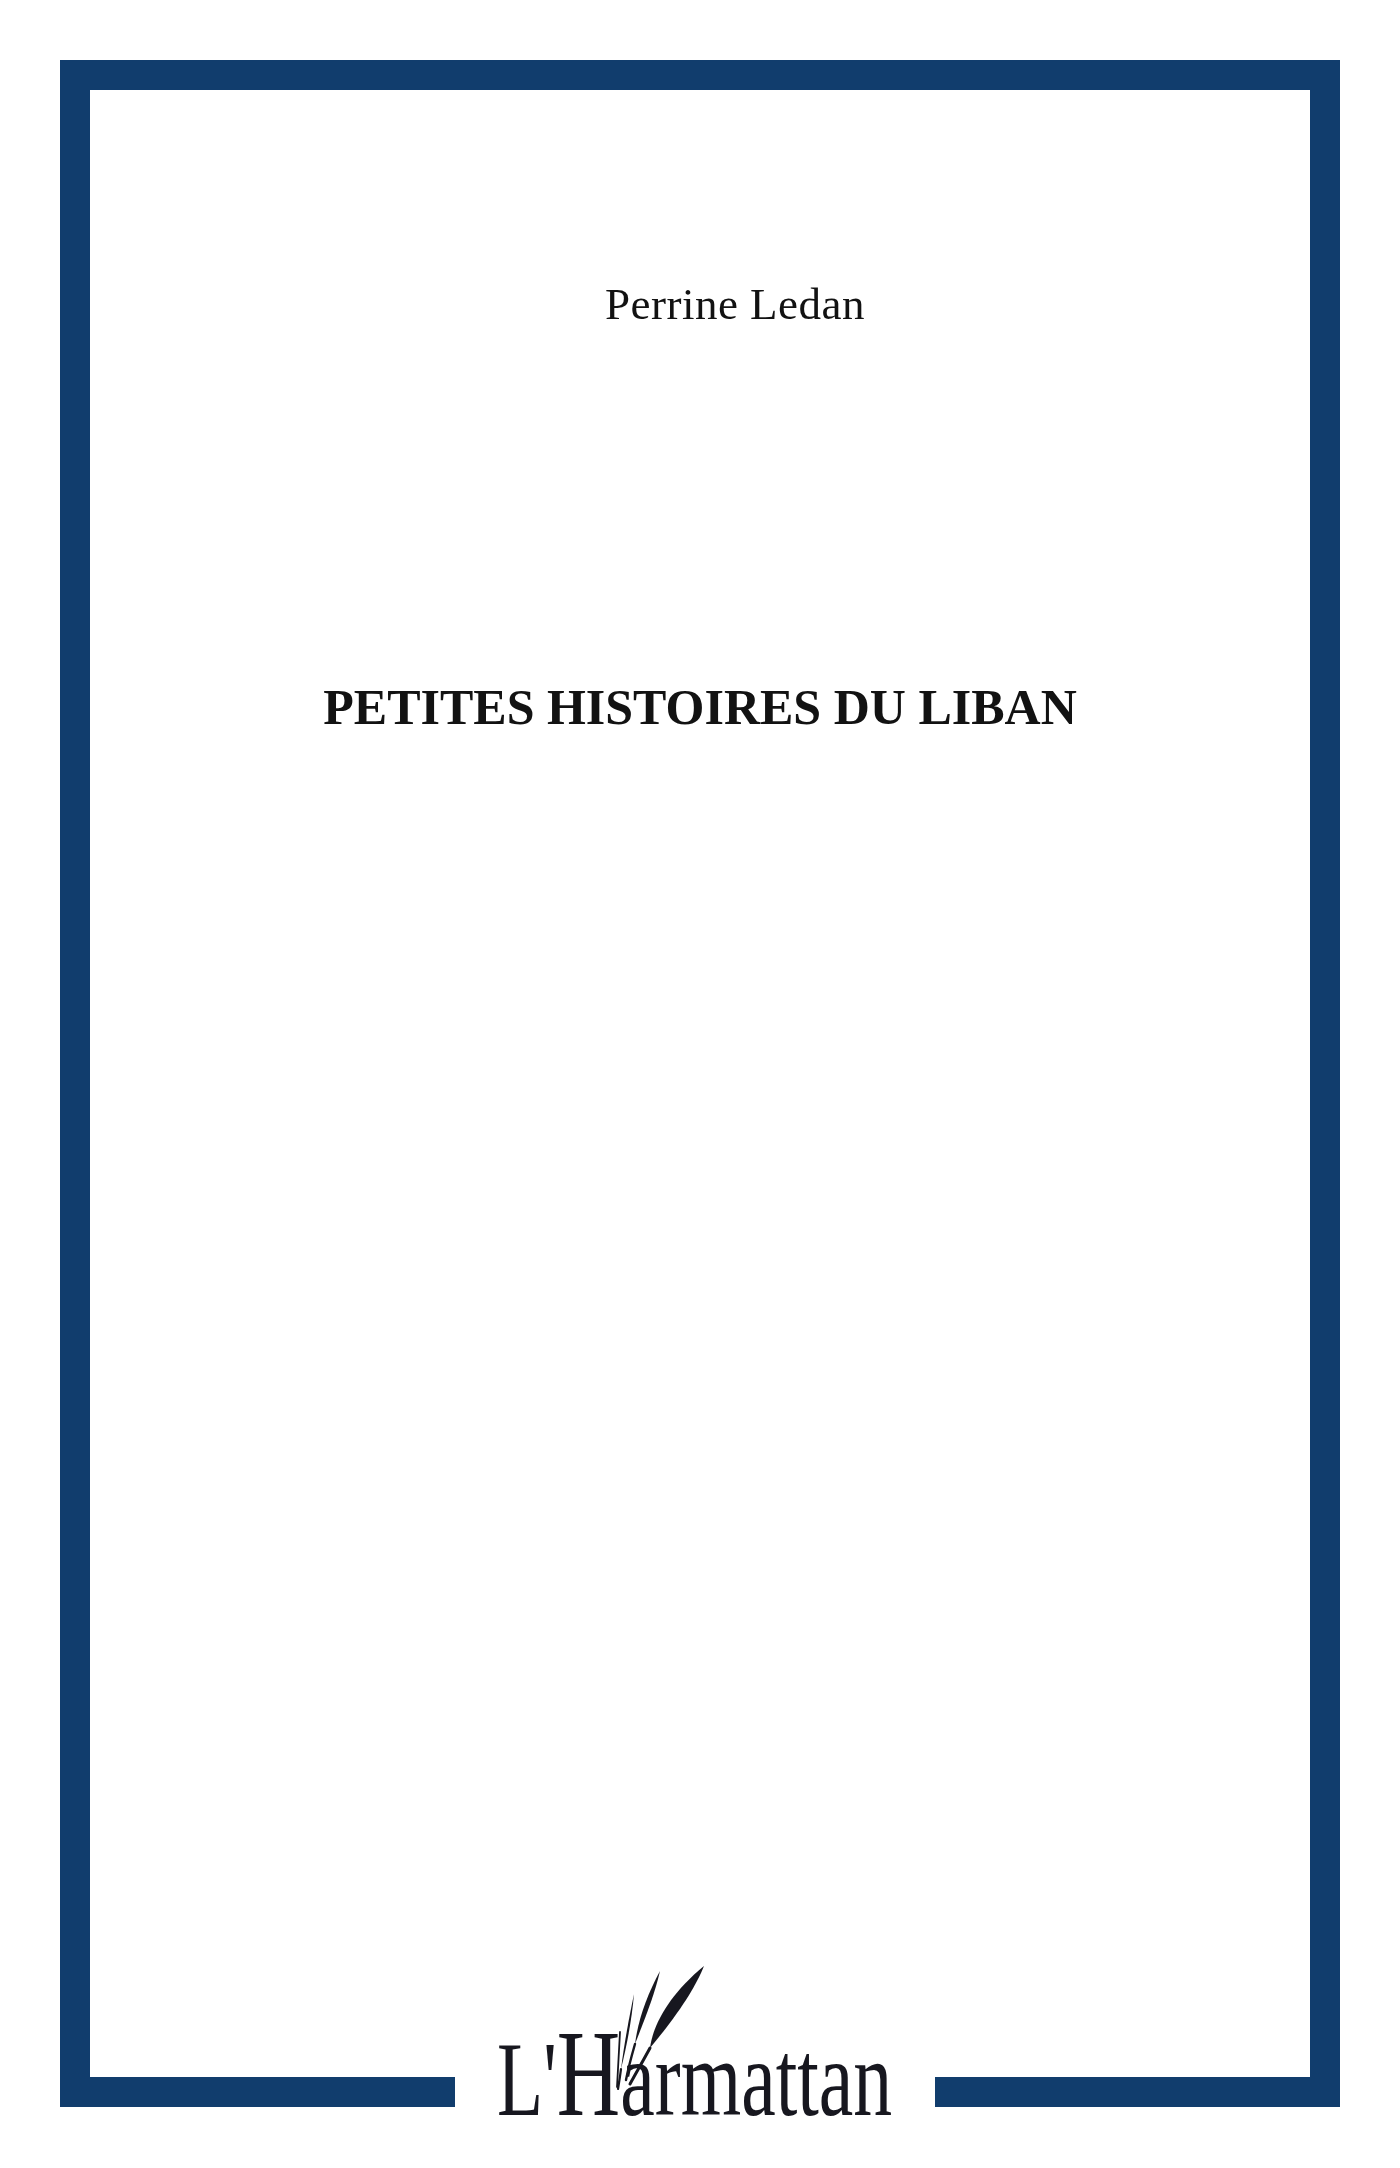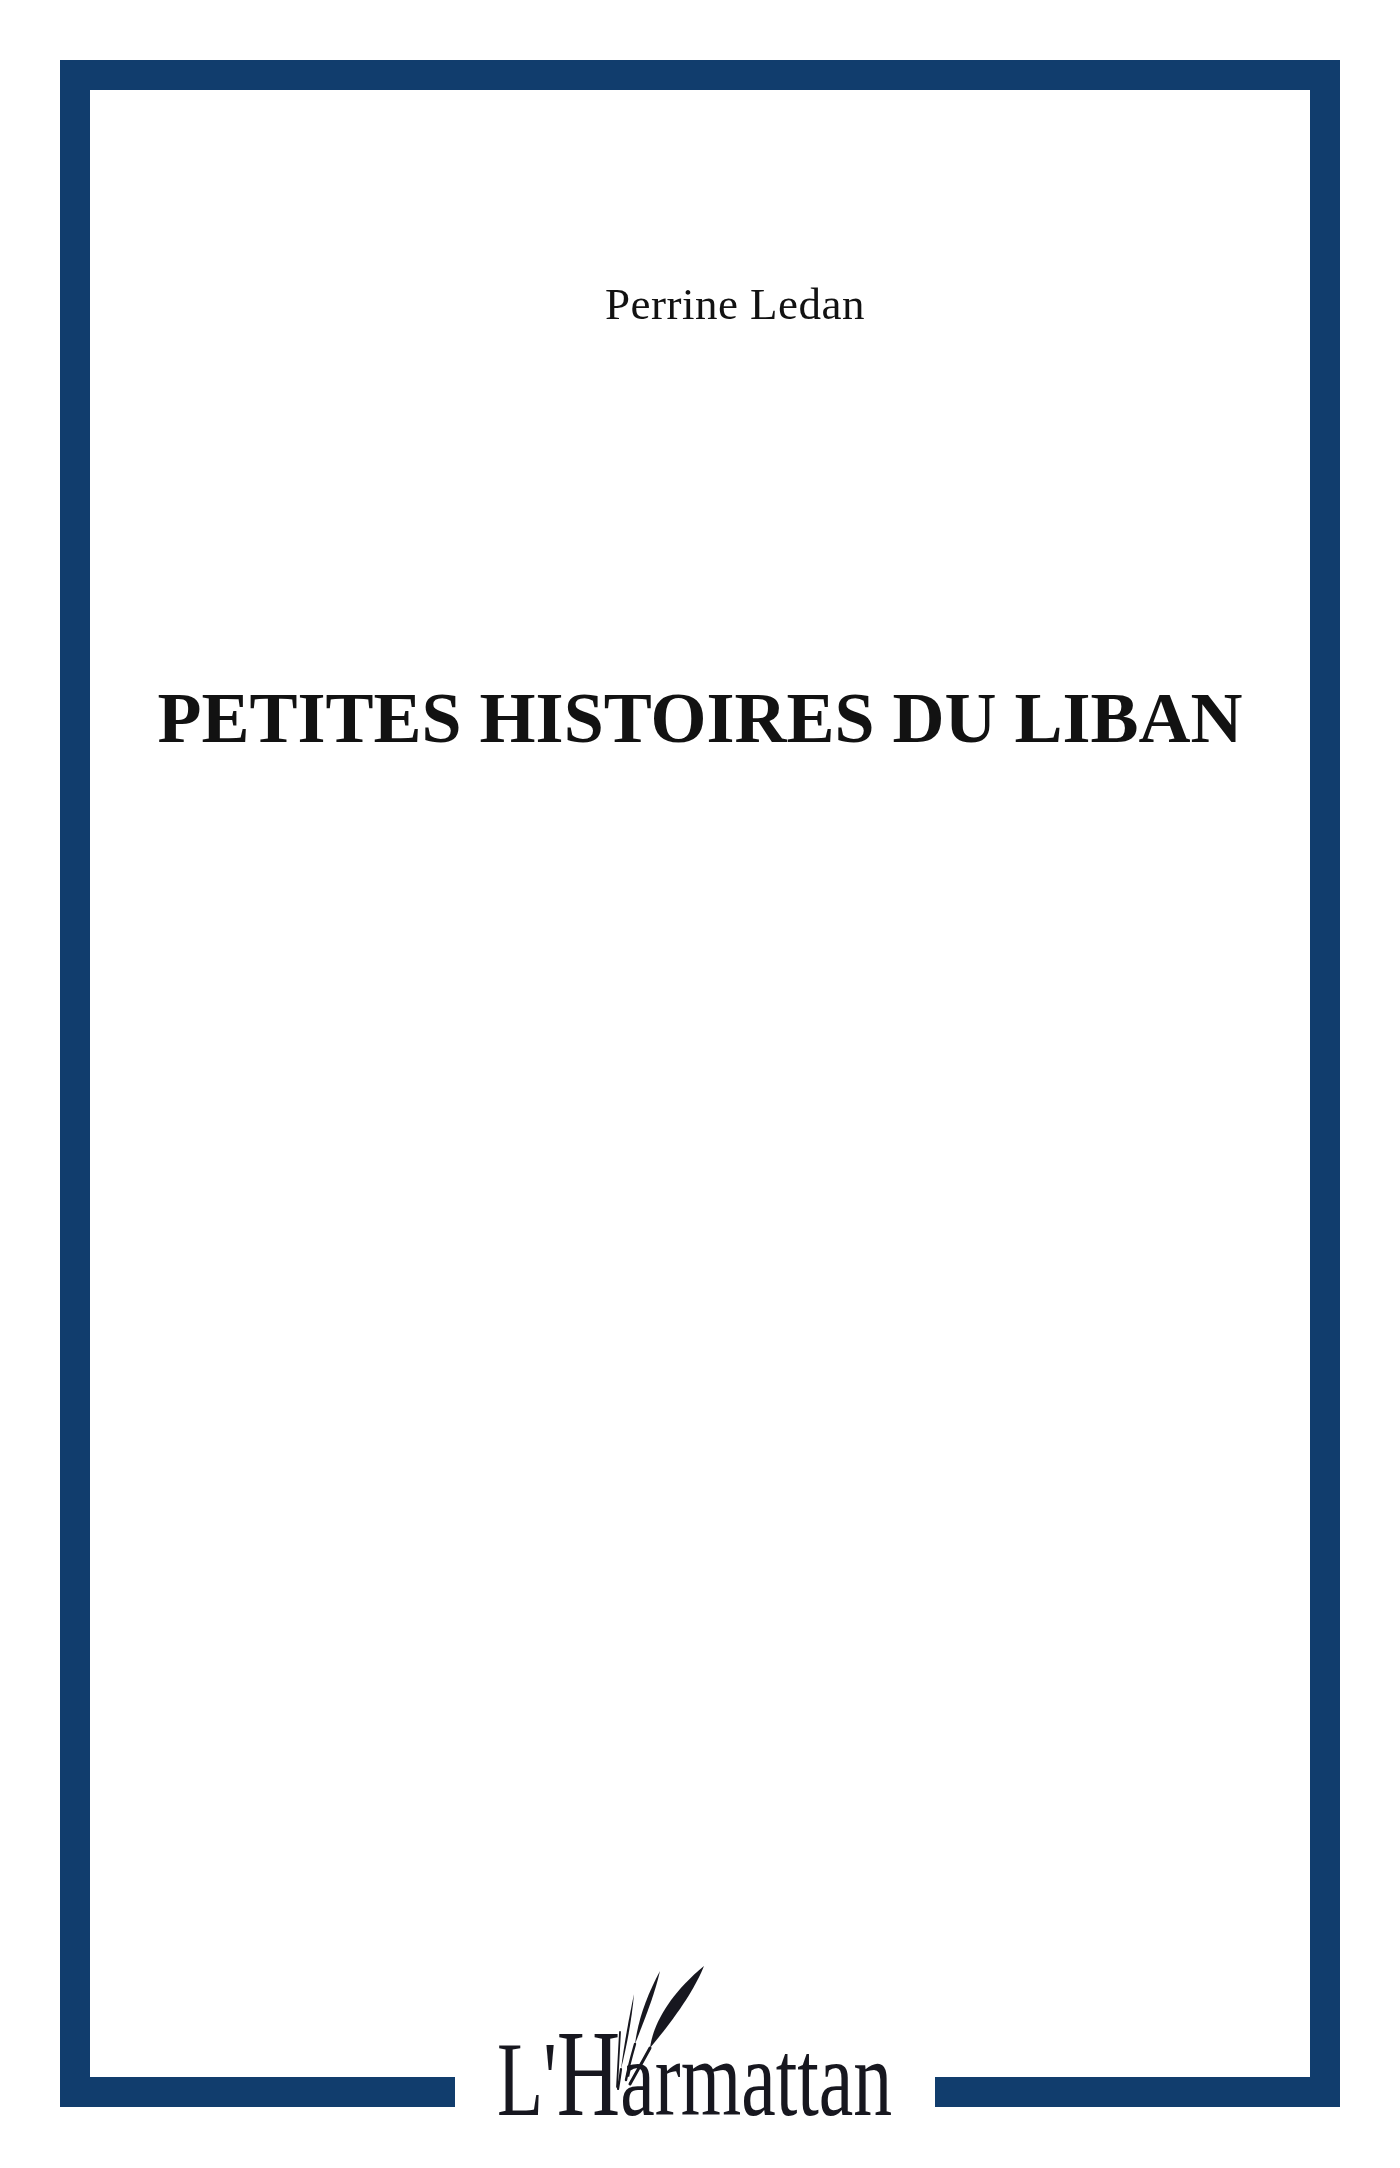--- a/index.html
+++ b/index.html
@@ -28,21 +28,21 @@
     line-height: 1;
     color: #121212;
     letter-spacing: 0.5px;
     margin-left: 20px;
   }
   .title {
     position: absolute;
     left: 0; top: 682px;
     width: 100%;
     text-align: center;
-    font-size: 72px;
+    font-size: 50px;
     line-height: 1;
     font-weight: bold;
     color: #121212;
     letter-spacing: 0px;
   }
 
   
   .logo-text {
     position: absolute;
     left: 497px;

